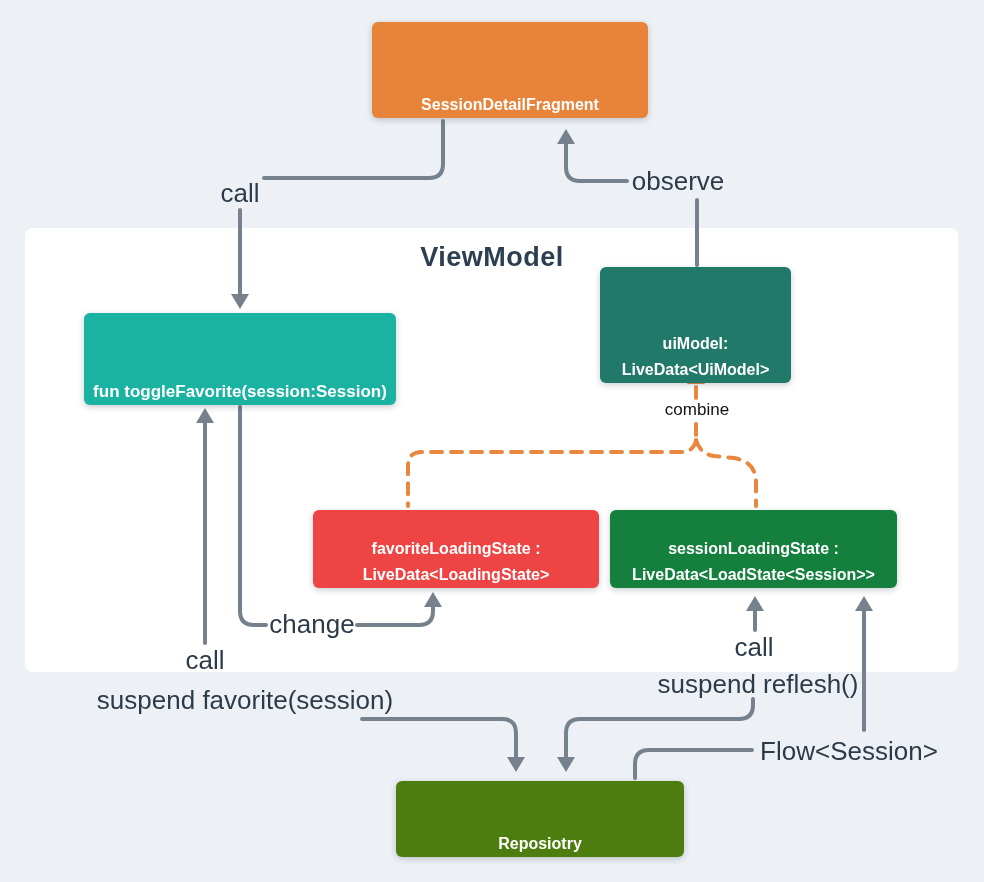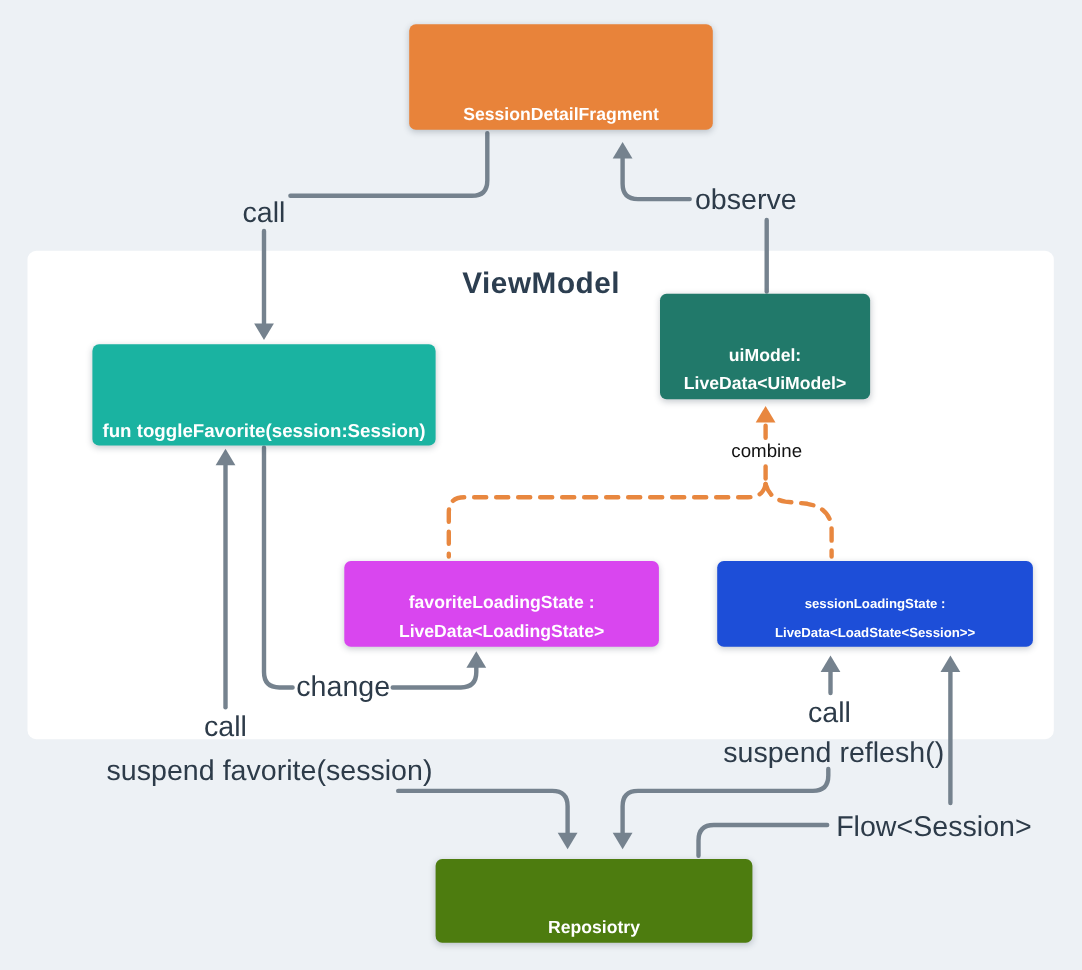--- a/index.html
+++ b/index.html
@@ -40,23 +40,23 @@
     align-items: center;
     justify-content: flex-end;
     color: #ffffff;
     font-weight: bold;
     text-align: center;
     box-shadow: 0 2px 6px rgba(40,55,70,0.25);
     line-height: 26px;
   }
   .node-fragment   { left: 372px; top: 22px;  width: 276px; height: 96px; background: #e8833a; font-size: 16px; }
   .node-toggle     { left: 84px;  top: 313px; width: 312px; height: 92px; background: #1ab3a1; font-size: 17px; }
-  .node-uimodel    { left: 600px; top: 267px; width: 191px; height: 96px; background: #21796a; font-size: 16px; }
-  .node-favstate   { left: 313px; top: 510px; width: 286px; height: 78px; background: #d946ef; font-size: 16px; }
-  .node-sessstate  { left: 652px; top: 510px; width: 287px; height: 78px; background: #1d4ed8; font-size: 12px; }
+  .node-uimodel    { left: 600px; top: 267px; width: 191px; height: 116px; background: #21796a; font-size: 16px; }
+  .node-favstate   { left: 313px; top: 510px; width: 286px; height: 78px; background: #ef4444; font-size: 16px; }
+  .node-sessstate  { left: 610px; top: 510px; width: 287px; height: 78px; background: #15803d; font-size: 16px; }
   .node-repository { left: 396px; top: 781px; width: 288px; height: 76px; background: #4d7c0f; font-size: 16px; }
   .edge-label {
     position: absolute;
     transform: translateX(-50%);
     font-size: 26px;
     font-weight: 500;
     color: #2d3b49;
     white-space: nowrap;
     text-align: center;
   }

